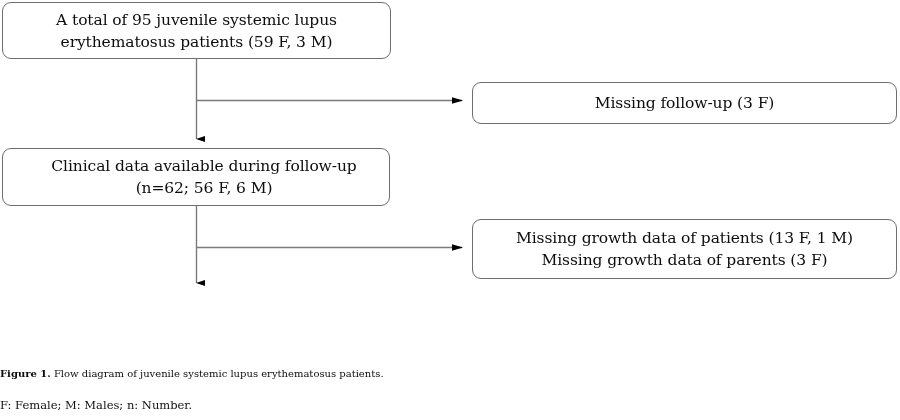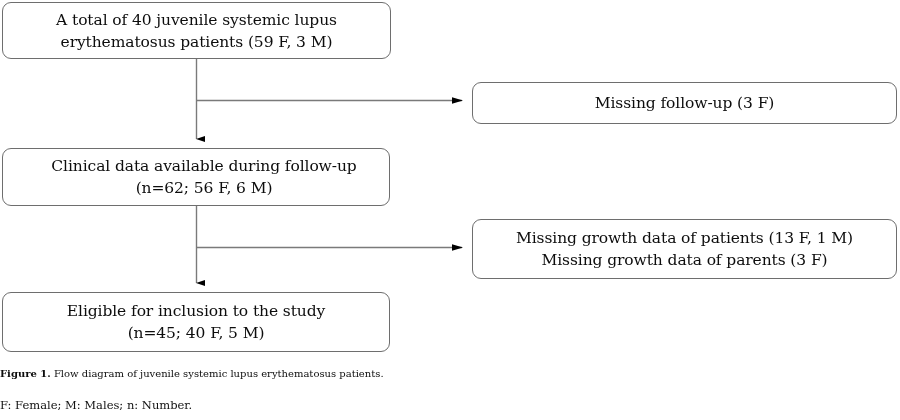--- a/index.html
+++ b/index.html
@@ -116,21 +116,21 @@
 
       <line x1="196.5" y1="100.5" x2="462" y2="100.5" stroke="#7a7a7a" stroke-width="1.4" marker-end="url(#arrow-right)"></line>
 
       <line x1="196.5" y1="206" x2="196.5" y2="283" stroke="#7a7a7a" stroke-width="1.4" marker-end="url(#arrow-down)"></line>
 
       <line x1="196.5" y1="247.5" x2="462" y2="247.5" stroke="#7a7a7a" stroke-width="1.4" marker-end="url(#arrow-right)"></line>
     </svg>
 
     <div class="node" id="node-total">
       <span class="lines">
-        <span class="line">A total of 40 juvenile systemic lupus</span>
+        <span class="line">A total of 95 juvenile systemic lupus</span>
         <span class="line">erythematosus patients (59 F, 3 M)</span>
       </span>
     </div>
 
     <div class="node" id="node-missing-fu">
       <span class="lines">
         <span class="line">Missing follow-up (3 F)</span>
       </span>
     </div>
 
@@ -141,26 +141,20 @@
       </span>
     </div>
 
     <div class="node" id="node-missing-growth">
       <span class="lines">
         <span class="line">Missing growth data of patients (13 F, 1 M)</span>
         <span class="line">Missing growth data of parents (3 F)</span>
       </span>
     </div>
 
-    <div class="node" id="node-eligible">
-      <span class="lines">
-        <span class="line">Eligible for inclusion to the study</span>
-        <span class="line">(n=45; 40 F, 5 M)</span>
-      </span>
-    </div>
 
   </div>
 
   <div id="caption-block">
     <div id="caption-main"><span class="fig-label">Figure 1.</span><span> Flow diagram of juvenile systemic lupus erythematosus patients.</span></div>
     <div id="caption-note">F: Female; M: Males; n: Number.</div>
   </div>
 
 </div>
 

